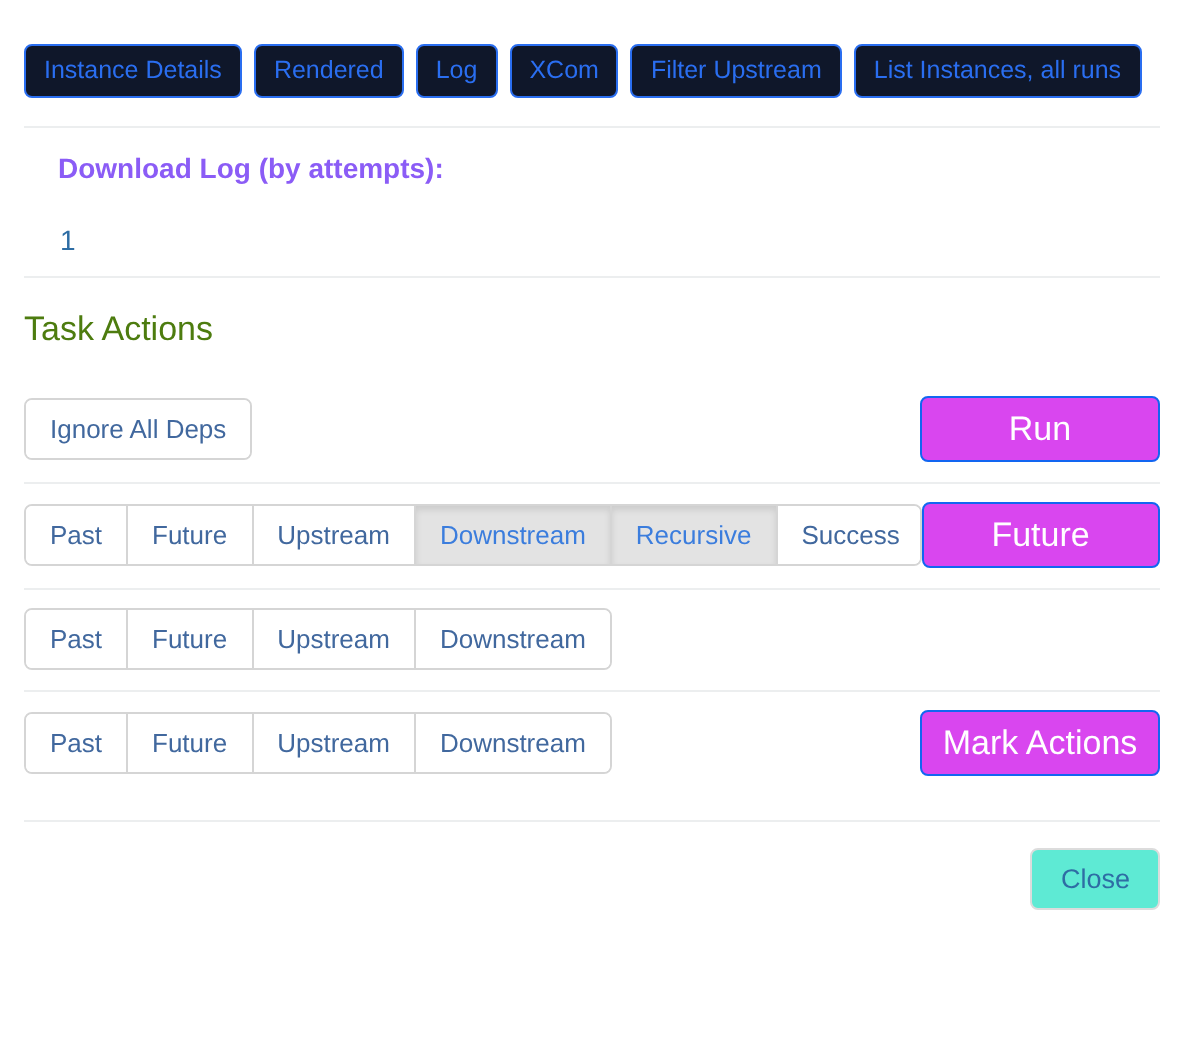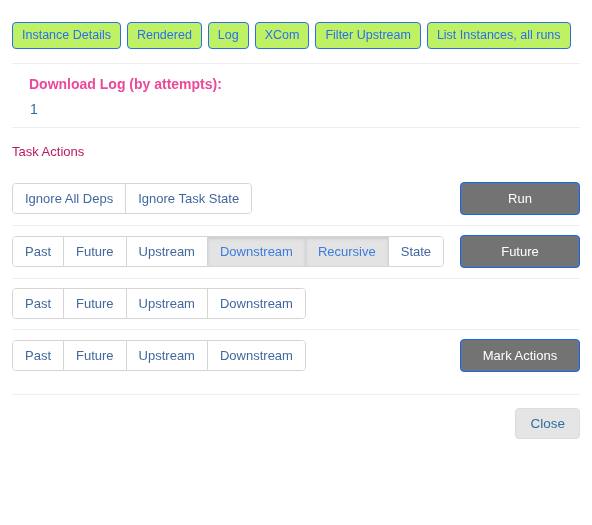--- a/index.html
+++ b/index.html
@@ -31,21 +31,21 @@
   }
   .btn-outline-primary {
     display: inline-flex;
     align-items: center;
     justify-content: center;
     height: 27px;
     padding: 0 9px;
     font-size: 12.5px;
     line-height: 1;
     color: #2a6ef0;
-    background: #bef264;
+    background: #0f172a;
     border: 1px solid #2a6ef0;
     border-radius: 4px;
     white-space: nowrap;
     cursor: pointer;
     font-family: "Liberation Sans", sans-serif;
   }
 
   
   .divider {
     height: 1px;
@@ -54,40 +54,40 @@
     border: 0;
   }
 
   
   .dl-section {
     padding: 12px 12px 10px 12px;
   }
   .dl-title {
     font-weight: bold;
     font-size: 14px;
-    color: #ec4899;
-    margin: 0 0 9px 0;
+    color: #8b5cf6;
+    margin: 0 0 20px 0;
     padding-left: 17px;
   }
   .dl-list {
     padding-left: 18px;
     margin: 0;
   }
   .dl-link {
     color: #2e6da4;
     font-size: 14px;
     text-decoration: none;
     cursor: pointer;
   }
 
   
   .section-heading {
-    font-size: 13px;
+    font-size: 17px;
     font-weight: normal;
-    color: #be185d;
+    color: #4d7c0f;
     margin: 0;
     padding: 16px 12px 14px 12px;
   }
 
   
   .action-row {
     display: flex;
     align-items: center;
     justify-content: space-between;
     padding: 9px 12px 10px 12px;
@@ -122,24 +122,24 @@
     color: #3b7ddd;
     box-shadow: inset 0 2px 3px rgba(0,0,0,0.10);
   }
 
   .btn-primary {
     display: inline-flex;
     align-items: center;
     justify-content: center;
     width: 120px;
     height: 33px;
-    font-size: 13px;
+    font-size: 17px;
     line-height: 1;
     color: #ffffff;
-    background: #737373;
+    background: #d946ef;
     border: 1px solid #1266f1;
     border-radius: 4px;
     white-space: nowrap;
     cursor: pointer;
     font-family: "Liberation Sans", sans-serif;
   }
 
   
   .modal-footer {
     display: flex;
@@ -150,21 +150,21 @@
   .btn-secondary {
     display: inline-flex;
     align-items: center;
     justify-content: center;
     min-width: 62px;
     height: 31px;
     padding: 0 14px;
     font-size: 13.5px;
     line-height: 1;
     color: #2e6da4;
-    background: #e5e5e5;
+    background: #5eead4;
     border: 1px solid #dcdcdc;
     border-radius: 4px;
     white-space: nowrap;
     cursor: pointer;
     font-family: "Liberation Sans", sans-serif;
   }
 </style>
 </head>
 <body>
 
@@ -189,33 +189,32 @@
   </div>
 
   <hr class="divider">
 
   <h4 class="section-heading">Task Actions</h4>
 
   <div>
       <div class="action-row">
         <div class="btn-group">
           <button class="tbtn">Ignore All Deps</button>
-          <button class="tbtn">Ignore Task State</button>
         </div>
         <button class="btn-primary">Run</button>
       </div>
       <hr class="divider">
       <div class="action-row">
         <div class="btn-group">
           <button class="tbtn">Past</button>
           <button class="tbtn">Future</button>
           <button class="tbtn">Upstream</button>
           <button class="tbtn active">Downstream</button>
           <button class="tbtn active">Recursive</button>
-          <button class="tbtn">State</button>
+          <button class="tbtn">Success</button>
         </div>
         <button class="btn-primary">Future</button>
       </div>
       <hr class="divider">
       <div class="action-row">
         <div class="btn-group">
           <button class="tbtn">Past</button>
           <button class="tbtn">Future</button>
           <button class="tbtn">Upstream</button>
           <button class="tbtn">Downstream</button>

